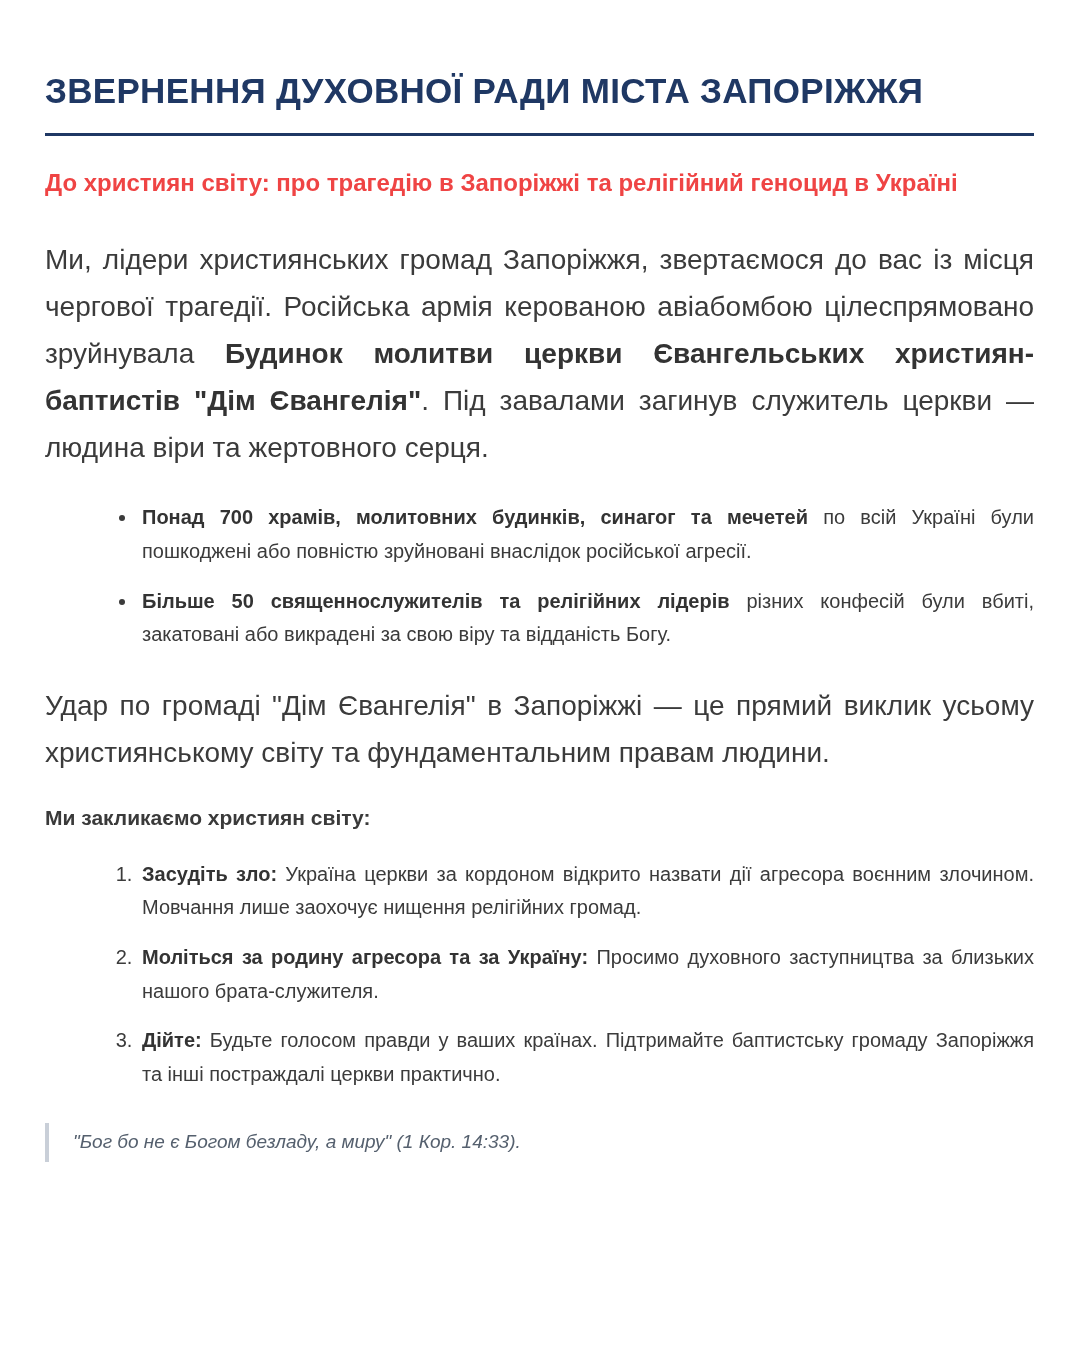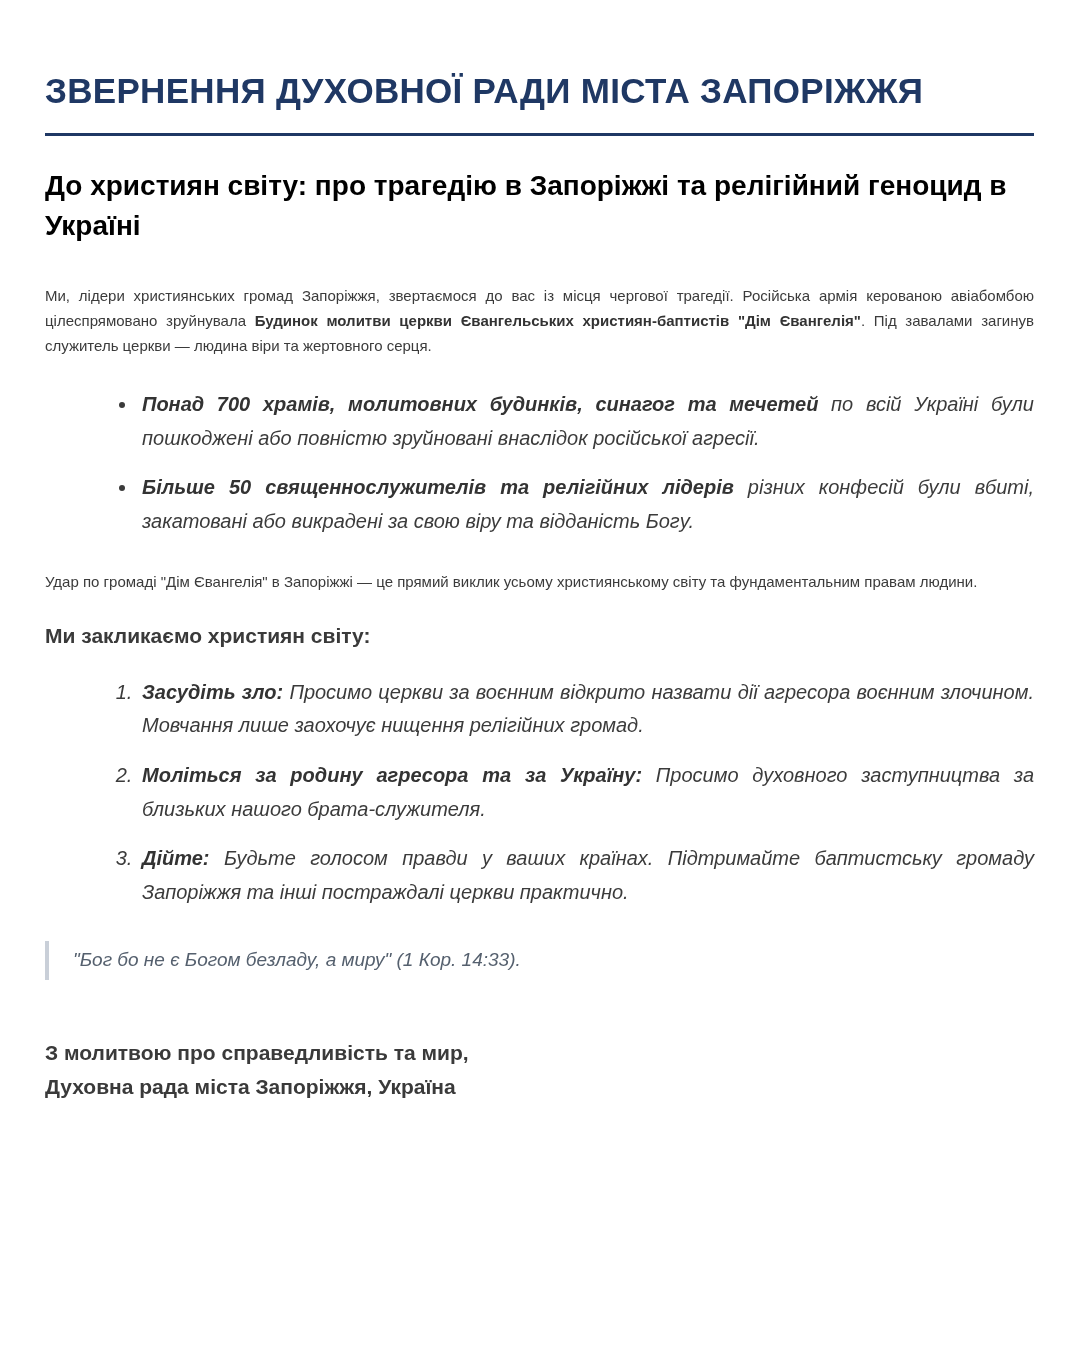--- a/index.html
+++ b/index.html
@@ -25,49 +25,48 @@
     letter-spacing: 0.3px;
     color: #1f3864;
   }
   .title-rule {
     border: none;
     border-top: 3px solid #1f3864;
     margin: 0 0 30px 0;
   }
   h2.doc-subtitle {
     margin: 8px 0 36px 0;
-    font-size: 28px;
+    font-size: 24px;
     line-height: 1.45;
     font-weight: 700;
-    color: #000000;
+    color: #ef4444;
   }
   p.greeting {
     margin: 0 0 28px 0;
     font-size: 20px;
     font-weight: 700;
     color: #3b3b3b;
   }
   p.body-par {
     margin: 0 0 30px 0;
-    font-size: 15px;
+    font-size: 28px;
     line-height: 1.68;
     text-align: justify;
     color: #3b3b3b;
   }
   p.body-par strong, li strong {
     font-weight: 700;
     color: #333333;
   }
   ul.stats-list, ol.calls-list {
     margin: 0 0 30px 0;
     padding: 0 0 0 93px;
     font-size: 20px;
     line-height: 1.68;
     color: #3b3b3b;
-    font-style: italic;
   }
   ul.stats-list li, ol.calls-list li {
     margin-bottom: 16px;
     padding-left: 4px;
     text-align: justify;
   }
   ul.stats-list li:last-child, ol.calls-list li:last-child { margin-bottom: 0; }
   p.call-heading {
     margin: 0 0 28px 0;
     font-size: 21px;
@@ -109,22 +108,21 @@
   <ul class="stats-list">
     <li><strong>Понад 700 храмів, молитовних будинків, синагог та мечетей</strong><span> по всій Україні були пошкоджені або повністю зруйновані внаслідок російської агресії.</span></li>
     <li><strong>Більше 50 священнослужителів та релігійних лідерів</strong><span> різних конфесій були вбиті, закатовані або викрадені за свою віру та відданість Богу.</span></li>
   </ul>
 
   <p class="body-par">Удар по громаді "Дім Євангелія" в Запоріжжі — це прямий виклик усьому християнському світу та фундаментальним правам людини.</p>
 
   <p class="call-heading">Ми закликаємо християн світу:</p>
 
   <ol class="calls-list">
-    <li><strong>Засудіть зло:</strong><span> Просимо церкви за воєнним відкрито назвати дії агресора воєнним злочином. Мовчання лише заохочує нищення релігійних громад.</span></li>
+    <li><strong>Засудіть зло:</strong><span> Україна церкви за кордоном відкрито назвати дії агресора воєнним злочином. Мовчання лише заохочує нищення релігійних громад.</span></li>
     <li><strong>Моліться за родину агресора та за Україну:</strong><span> Просимо духовного заступництва за близьких нашого брата-служителя.</span></li>
     <li><strong>Дійте:</strong><span> Будьте голосом правди у ваших країнах. Підтримайте баптистську громаду Запоріжжя та інші постраждалі церкви практично.</span></li>
   </ol>
 
   <blockquote class="scripture">"Бог бо не є Богом безладу, а миру" (1 Кор. 14:33).</blockquote>
 
-  <p class="closing"><span>З молитвою про справедливість та мир,</span><br><span>Духовна рада міста Запоріжжя, Україна</span></p>
 
 </div>
 
 </body></html>

